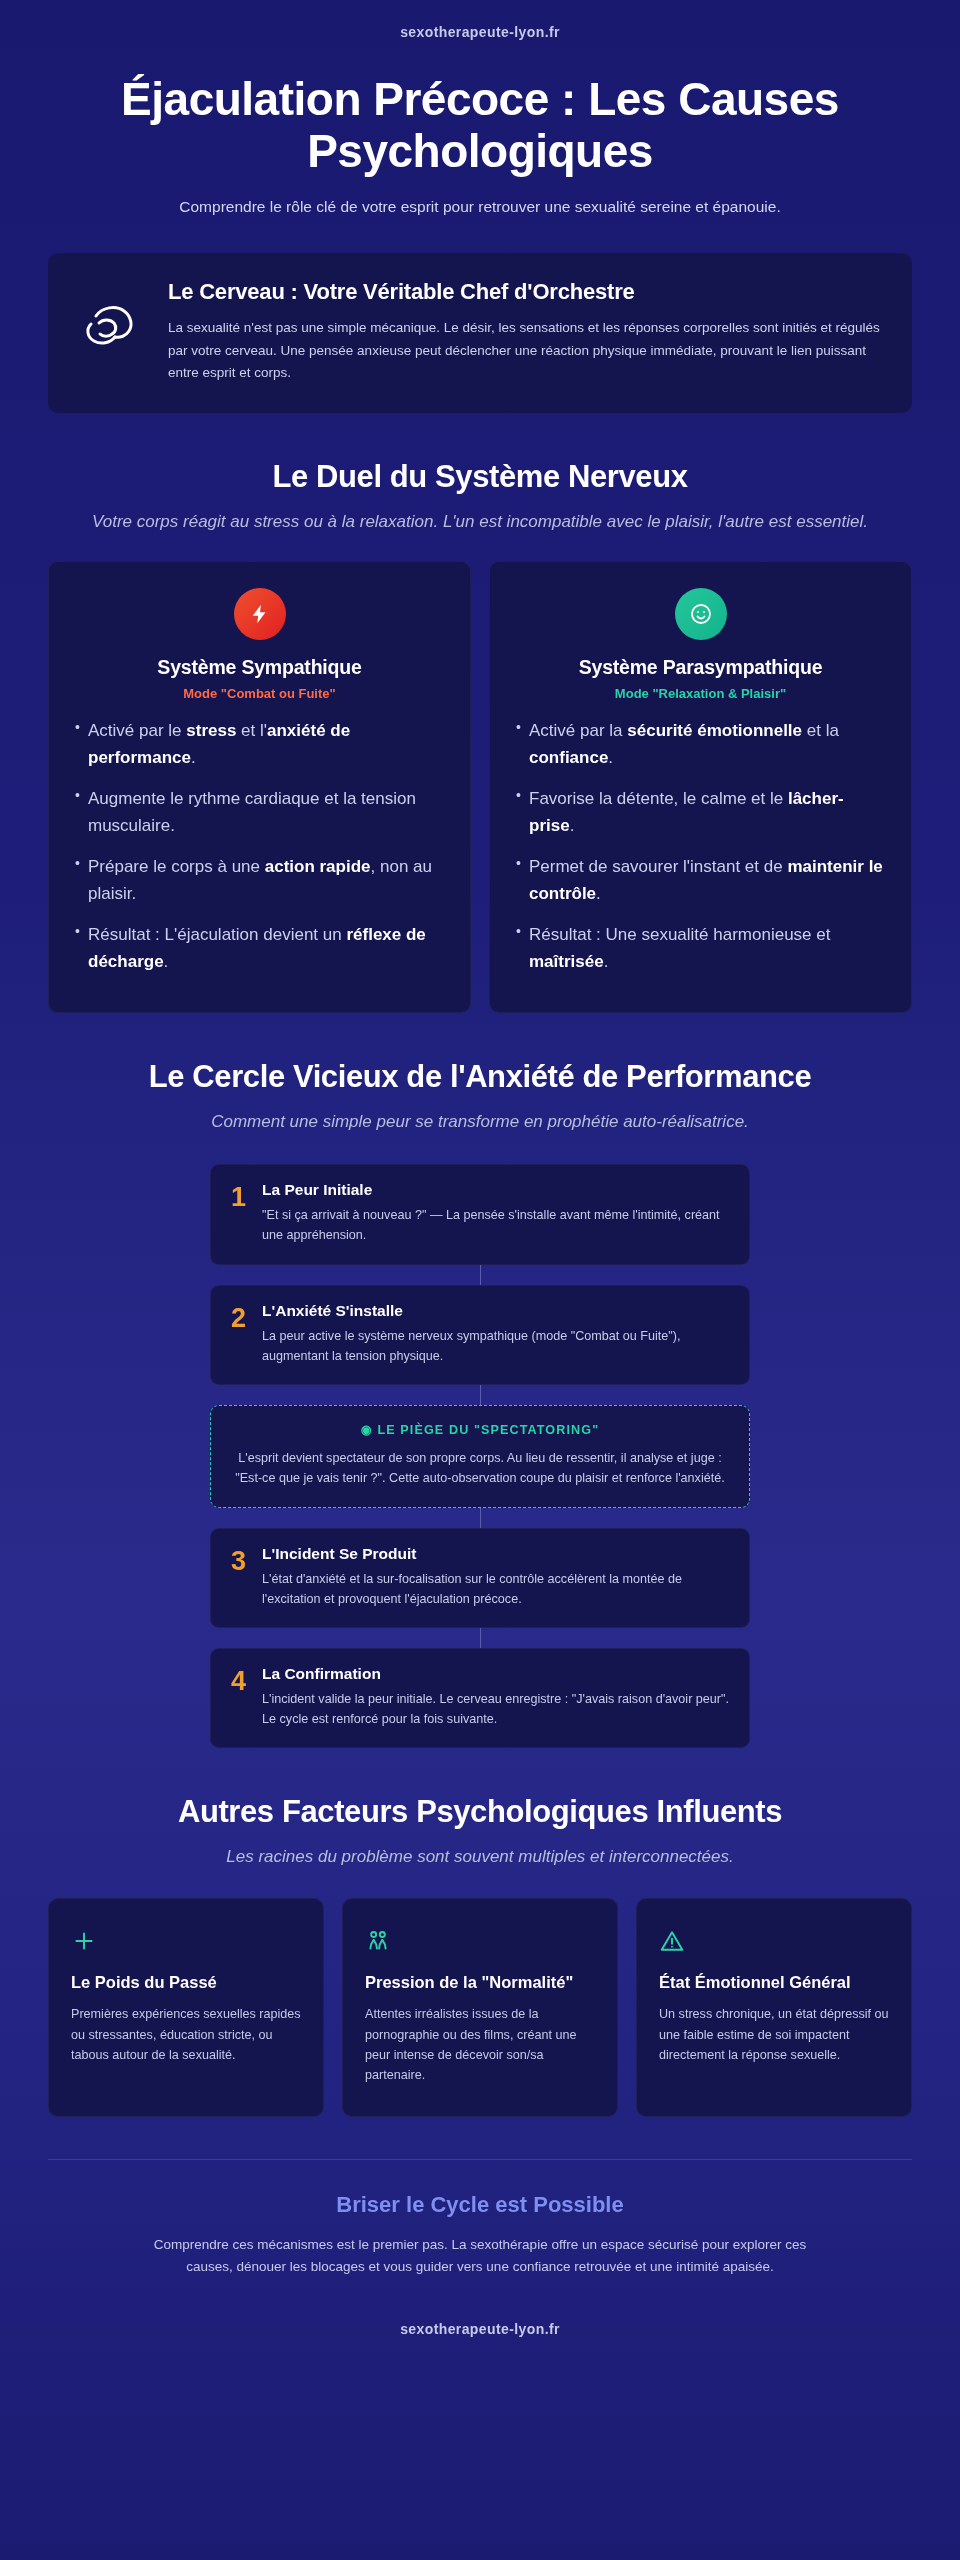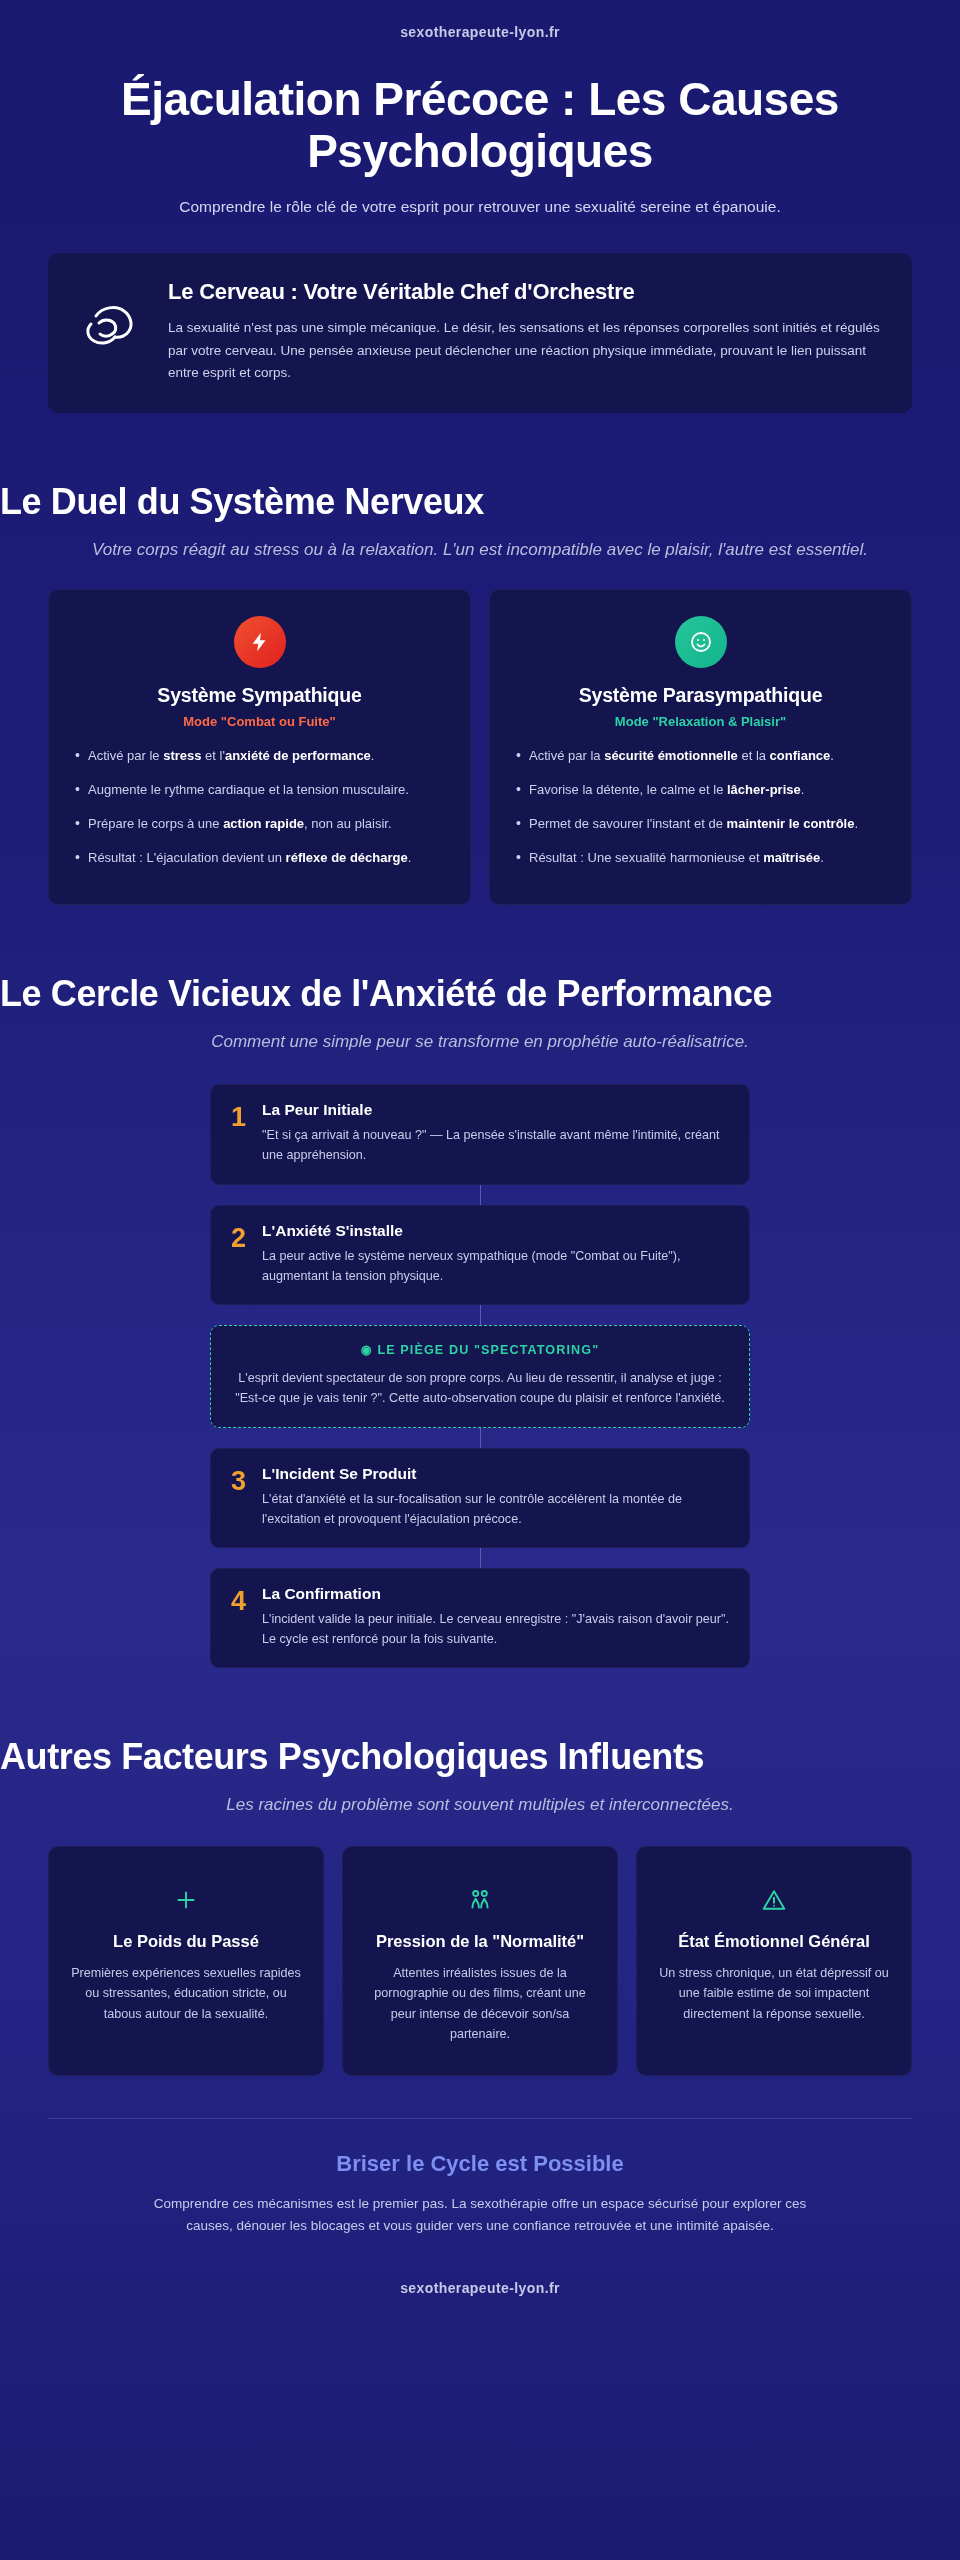--- a/index.html
+++ b/index.html
@@ -67,24 +67,24 @@
     margin-bottom: 12px;
     letter-spacing: -0.2px;
   }
   .brain-card p {
     font-size: 13.5px;
     line-height: 1.68;
     color: #ced2ec;
   }
 
   .section-title {
-    text-align: left;
-    font-size: 36px;
-    font-weight: bold;
-    margin-top: 68px;
+    text-align: center;
+    font-size: 31px;
+    font-weight: bold;
+    margin-top: 46px;
     letter-spacing: -0.4px;
   }
   .section-sub {
     text-align: center;
     font-size: 17px;
     color: #b9bedd;
     margin: 14px 60px 0 60px;
     line-height: 1.5;
     font-style: italic;
   }
@@ -121,21 +121,21 @@
     font-size: 13px;
     font-weight: bold;
     margin-top: 7px;
     margin-bottom: 16px;
   }
   .mode-red { color: #ff6a47; }
   .mode-green { color: #2bd3a5; }
   .duo-card ul { list-style: none; }
   .duo-card li {
     position: relative;
-    font-size: 13px;
+    font-size: 17px;
     line-height: 1.62;
     color: #cdd1ec;
     padding-left: 15px;
     margin-bottom: 13px;
   }
   .duo-card li:last-child { margin-bottom: 6px; }
   .duo-card li::before {
     content: "•";
     position: absolute;
     left: 2px;
@@ -205,22 +205,21 @@
 
   .trio {
     display: flex;
     gap: 18px;
     margin: 28px 48px 0 48px;
   }
   .trio-card {
     flex: 1;
     background: #14144f;
     border-radius: 10px;
-    padding: 40px 22px 30px 22px;
-    text-align: center;
+    padding: 29px 22px 30px 22px;
     border: 1px solid rgba(255,255,255,0.05);
   }
   .trio-icon {
     font-size: 26px;
     color: #2bd3a5;
     margin-bottom: 14px;
     height: 30px;
     line-height: 30px;
   }
   .trio-card h4 {

